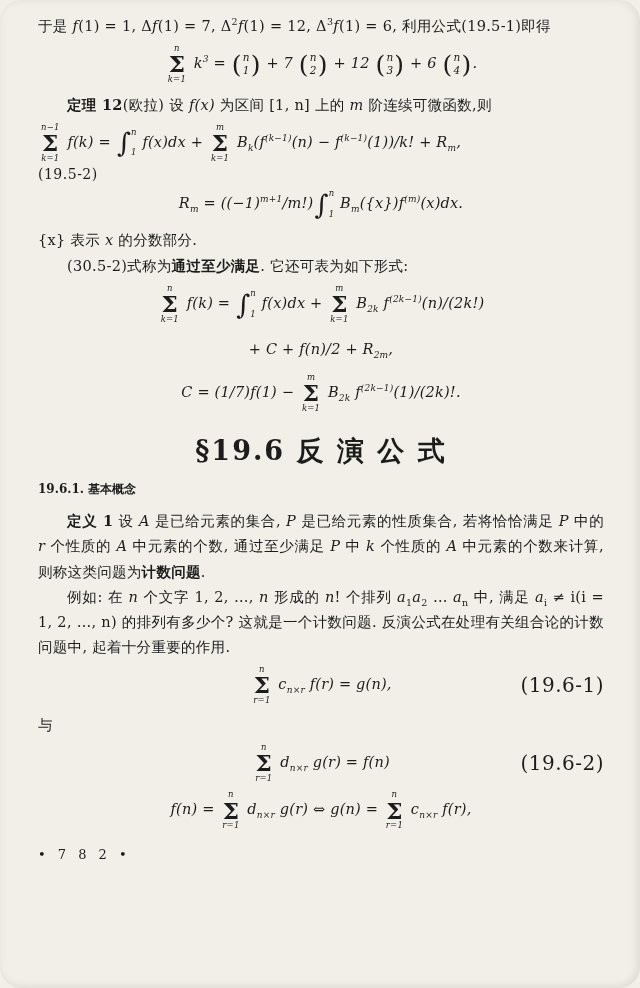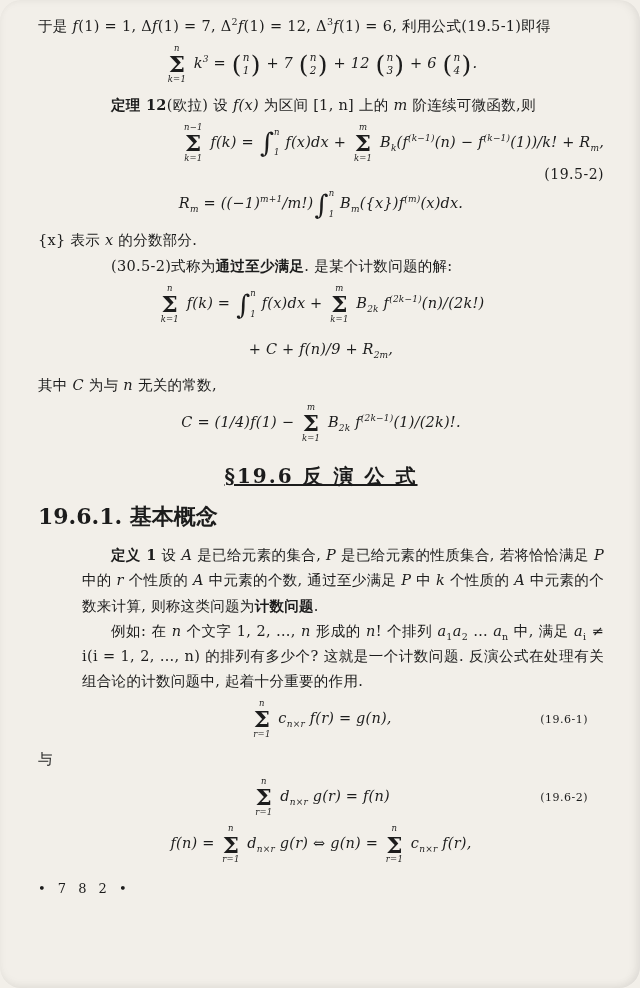--- a/index.html
+++ b/index.html
@@ -17,35 +17,35 @@
     box-shadow: inset -4px 0 10px rgba(0,0,0,0.06), inset 0 -3px 8px rgba(0,0,0,0.04);
     border-radius: 21px;
   }
   
   .para {
     margin:0; padding:0;
     font-size:14.5px; line-height:25px;
     text-align:justify;
     letter-spacing:0.3px;
   }
-  .para.ind { text-indent:2em;margin-left:44px; }
+  .para.ind { text-indent:2em; }
   .r  { }
   .r-b { font-weight:bold; }
   .r-i { font-style:italic; font-family:"DejaVu Serif",serif; }
   .r-sup { font-size:9.5px; vertical-align:super; line-height:0; }
   .r-sub { font-size:9.5px; vertical-align:sub; line-height:0; }
 
   
   .frow {
     position:relative;
     display:flex; justify-content:center; align-items:center;
     margin:5px 0 7px 0;
     min-height:34px;
   }
-  .frow.left { justify-content:flex-end; }
+  .frow.left { justify-content:flex-start; }
   .fx {
     font-size:14.5px;
     font-style:italic;
     white-space:nowrap;
     letter-spacing:0.2px;
   }
   .mt { }
   .sup { font-size:9px; vertical-align:super; line-height:0; }
   .sub { font-size:9px; vertical-align:sub; line-height:0; }
   .bigop {
@@ -68,37 +68,36 @@
   .binom {
     display:inline-flex; align-items:center;
     vertical-align:middle; margin:0 1px; font-style:normal;
   }
   .binom .paren { font-size:25px; line-height:0.85; font-weight:normal; }
   .binom .stack {
     display:inline-flex; flex-direction:column; align-items:center;
     font-size:10.5px; line-height:1.25; font-style:italic; padding:0 1px;
   }
   .eqnum {
-    position:absolute; right:16px; top:50%;
+    position:absolute; right:0; top:50%;
     transform:translateY(-50%);
-    font-size:11px; font-style:normal; letter-spacing:0.5px;
+    font-size:20px; font-style:normal; letter-spacing:0.5px;
   }
   .eqnumline {
-    text-align:right; font-size:14px;
+    font-size:14px;
     margin:-4px 0 2px 0; letter-spacing:0.5px;
   }
   
   .h1 {
     text-align:center; font-weight:bold;
-    font-size:20px; letter-spacing:2px;
+    font-size:27px; letter-spacing:2px;
     margin:20px 0 12px 0;
-    text-decoration:underline;
   }
   .h2 {
-    font-weight:bold; font-size:22px;
+    font-weight:bold; font-size:12px;
     margin:0 0 10px 0;
   }
   .pagenum {
     margin-top:16px;
     font-size:13px; letter-spacing:4px;
   }
 </style>
 </head>
 <body>
 
@@ -162,44 +161,43 @@
       <div class="frow">
         <span class="fx"><span class="mt">R</span><span class="sub">m</span><span class="mt"> = ((−1)</span><span class="sup">m+1</span><span class="mt">/m!)</span><span class="intwrap">
             <span class="intsign">∫</span>
             <span class="intlims">
               <span class="up">n</span>
               <span class="lo">1</span>
             </span>
           </span><span class="mt"> B</span><span class="sub">m</span><span class="mt">({x})f</span><span class="sup">(m)</span><span class="mt">(x)dx.</span></span>
       </div>
       <p class="para"><span class="r">{x} 表示 </span><span class="r r-i">x</span><span class="r"> 的分数部分.</span></p>
-      <p class="para ind"><span class="r">(30.5-2)式称为</span><span class="r r-b">通过至少满足</span><span class="r">. 是某个计数问题的解:</span></p>
+      <p class="para ind"><span class="r">(30.5-2)式称为</span><span class="r r-b">通过至少满足</span><span class="r">. 它还可表为如下形式:</span></p>
       <div class="frow">
         <span class="fx"><span class="bigop">
             <span class="lim">n</span>
             <span class="sigma">Σ</span>
             <span class="lim">k=1</span>
           </span><span class="mt"> f(k) = </span><span class="intwrap">
             <span class="intsign">∫</span>
             <span class="intlims">
               <span class="up">n</span>
               <span class="lo">1</span>
             </span>
           </span><span class="mt"> f(x)dx + </span><span class="bigop">
             <span class="lim">m</span>
             <span class="sigma">Σ</span>
             <span class="lim">k=1</span>
           </span><span class="mt"> B</span><span class="sub">2k</span><span class="mt"> f</span><span class="sup">(2k−1)</span><span class="mt">(n)/(2k!)</span></span>
       </div>
       <div class="frow">
-        <span class="fx"><span class="mt">+ C + f(n)/9 + R</span><span class="sub">2m</span><span class="mt">,</span></span>
-      </div>
-      <p class="para"><span class="r">其中 </span><span class="r r-i">C</span><span class="r"> 为与 </span><span class="r r-i">n</span><span class="r"> 无关的常数,</span></p>
-      <div class="frow">
-        <span class="fx"><span class="mt">C = (1/4)f(1) − </span><span class="bigop">
+        <span class="fx"><span class="mt">+ C + f(n)/2 + R</span><span class="sub">2m</span><span class="mt">,</span></span>
+      </div>
+      <div class="frow">
+        <span class="fx"><span class="mt">C = (1/7)f(1) − </span><span class="bigop">
             <span class="lim">m</span>
             <span class="sigma">Σ</span>
             <span class="lim">k=1</span>
           </span><span class="mt"> B</span><span class="sub">2k</span><span class="mt"> f</span><span class="sup">(2k−1)</span><span class="mt">(1)/(2k)!.</span></span>
       </div>
       <div class="h1">§19.6  反 演 公 式</div>
       <div class="h2">19.6.1. 基本概念</div>
       <p class="para ind"><span class="r r-b">定义 1</span><span class="r">  设 </span><span class="r r-i">A</span><span class="r"> 是已给元素的集合, </span><span class="r r-i">P</span><span class="r"> 是已给元素的性质集合, 若将恰恰满足 </span><span class="r r-i">P</span><span class="r"> 中的 </span><span class="r r-i">r</span><span class="r"> 个性质的 </span><span class="r r-i">A</span><span class="r"> 中元素的个数, 通过至少满足 </span><span class="r r-i">P</span><span class="r"> 中 </span><span class="r r-i">k</span><span class="r"> 个性质的 </span><span class="r r-i">A</span><span class="r"> 中元素的个数来计算, 则称这类问题为</span><span class="r r-b">计数问题</span><span class="r">.</span></p>
       <p class="para ind"><span class="r">例如: 在 </span><span class="r r-i">n</span><span class="r"> 个文字 1, 2, …, </span><span class="r r-i">n</span><span class="r"> 形成的 </span><span class="r r-i">n</span><span class="r">! 个排列 </span><span class="r r-i">a</span><span class="r r-sub">1</span><span class="r r-i">a</span><span class="r r-sub">2</span><span class="r"> … </span><span class="r r-i">a</span><span class="r r-sub">n</span><span class="r"> 中, 满足 </span><span class="r r-i">a</span><span class="r r-sub">i</span><span class="r"> ≠ i(i = 1, 2, …, n) 的排列有多少个? 这就是一个计数问题.  反演公式在处理有关组合论的计数问题中, 起着十分重要的作用.</span></p>
       <div class="frow">

